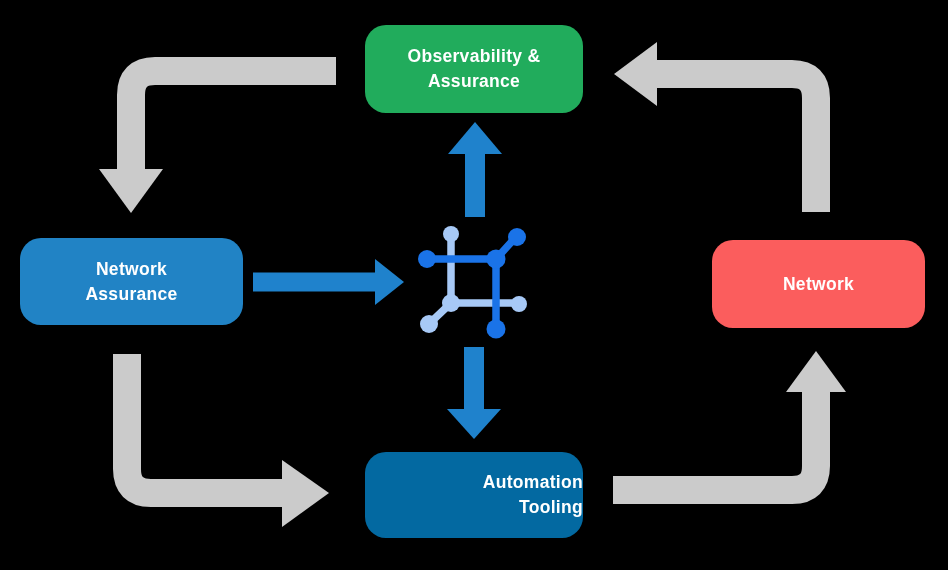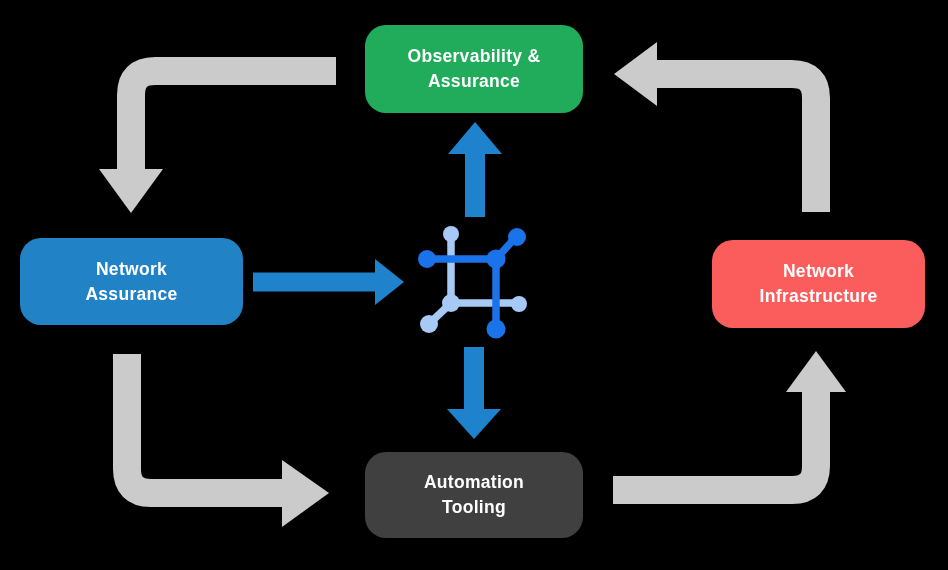--- a/index.html
+++ b/index.html
@@ -97,21 +97,20 @@
     <span>Assurance</span>
   </div>
 
   <div class="node node-operations" style="background-color: rgb(33, 131, 197); color: rgb(255, 255, 255);">
     <span>Network</span>
     <span>Assurance</span>
   </div>
 
   <div class="node node-infrastructure" style="background-color: rgb(251, 93, 93); color: rgb(255, 255, 255);">
     <span>Network</span>
-    <span>Infrastructure</span>
   </div>
 
-  <div class="node node-automation" style="background-color: #404040; color: rgb(255, 255, 255);">
+  <div class="node node-automation" style="background-color: #0369a1; color: rgb(255, 255, 255); align-items: flex-end;">
     <span>Automation</span>
     <span>Tooling</span>
   </div>
 
 </div>
 
 </body></html>

